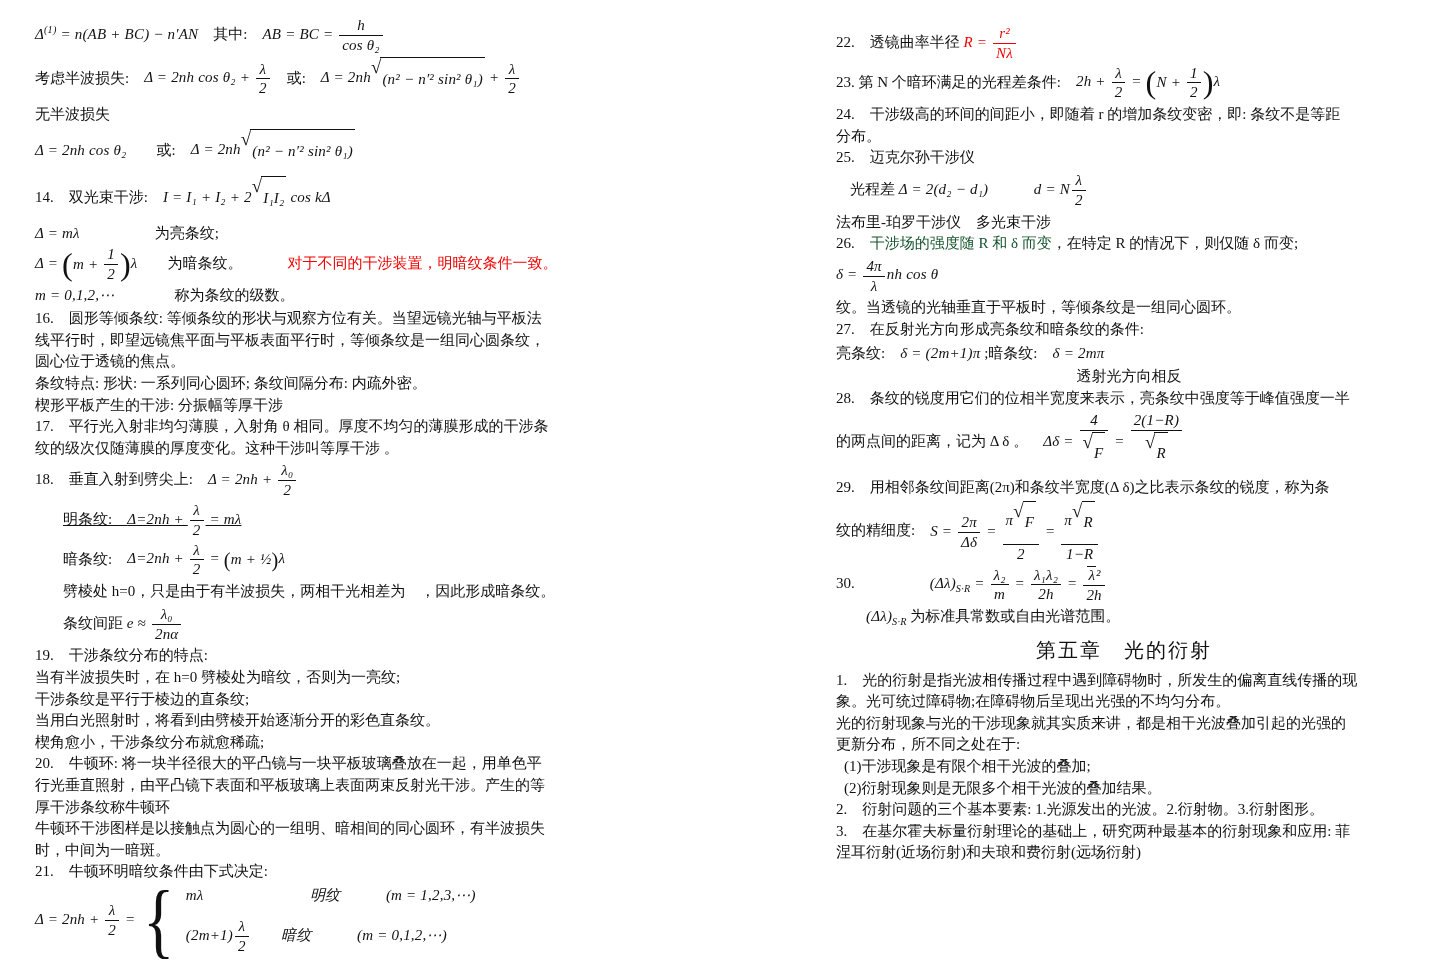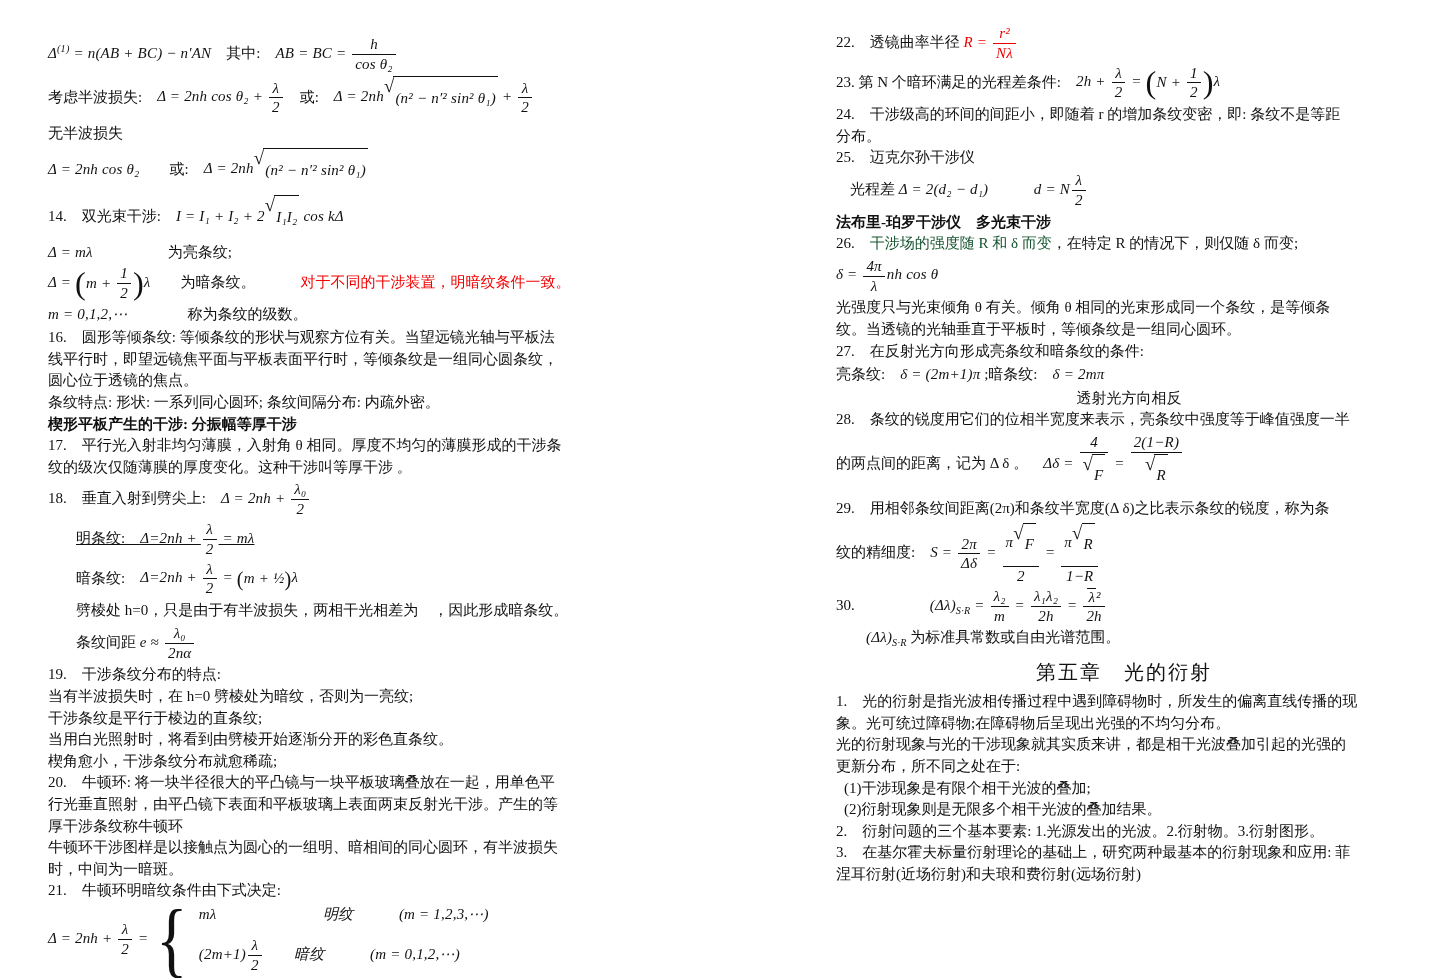--- a/index.html
+++ b/index.html
@@ -3,31 +3,31 @@
 <meta charset="utf-8">
 <style>
   html,body{margin:0;padding:0;background:#ffffff;}
   body{
     width:1441px;height:979px;overflow:hidden;
     font-family:"Liberation Serif","DejaVu Serif",serif;
     color:#111111;
   }
   .page{position:relative;width:1441px;height:979px;background:#ffffff;}
   .col{position:absolute;top:14px;}
-  #left-col{left:48px;width:692px;margin-top:19px;}
+  #left-col{left:35px;width:692px;}
   #right-col{left:836px;top:22px;width:576px;}
 
   .ln{font-size:15px;line-height:21.6px;}
   .ln.fm{margin:3px 0;line-height:1.3;}
   .ln.heading{font-size:20px;text-align:center;margin:14px 0 8px 0;letter-spacing:2px;}
   .seg{white-space:pre-wrap;}
   .seg.math{font-style:italic;font-family:"Liberation Serif","DejaVu Serif",serif;letter-spacing:0.2px;}
   .seg.c-red{color:#f20000;}
   .seg.c-blue{color:#14532d;}
-  .seg.bold{font-weight:bold;}
+  .seg.bold{font-weight:normal;}
 
   
   .m-f{display:inline-block;vertical-align:middle;text-align:center;margin:0 2px;line-height:1.12;}
   .m-f>.m-num{display:block;padding:0 3px 1px 3px;border-bottom:1px solid currentColor;}
   .m-f>.m-den{display:block;padding:1px 3px 0 3px;}
   .m-sqrt{display:inline-flex;align-items:flex-start;vertical-align:middle;white-space:nowrap;}
   .m-radsign{font-size:1.25em;line-height:1.05;margin-right:-1px;font-style:normal;}
   .m-radbody{border-top:1px solid currentColor;padding:12px 2px;}
   .m-p,.m-ps{display:inline-flex;align-items:center;vertical-align:middle;}
   .m-p>.m-paren{font-size:2.15em;font-weight:300;line-height:0.8;font-style:normal;}
@@ -90,21 +90,20 @@
   <div class="col" id="right-col">
       <div class="ln fm"><span class="seg">22.　透镜曲率半径 </span><span class="seg math c-red">R = <span class="m-f"><span class="m-num">r²</span><span class="m-den">Nλ</span></span></span></div>
       <div class="ln fm"><span class="seg">23. 第 N 个暗环满足的光程差条件:　</span><span class="seg math">2h + <span class="m-f"><span class="m-num">λ</span><span class="m-den">2</span></span> = <span class="m-p"><span class="m-paren">(</span>N + <span class="m-f"><span class="m-num">1</span><span class="m-den">2</span></span><span class="m-paren">)</span></span>λ</span></div>
       <div class="ln tx"><span class="seg">24.　干涉级高的环间的间距小，即随着 r 的增加条纹变密，即: 条纹不是等距</span></div>
       <div class="ln tx"><span class="seg">分布。</span></div>
       <div class="ln tx"><span class="seg">25.　迈克尔孙干涉仪</span></div>
       <div class="ln fm" style="padding-left: 14px;"><span class="seg">光程差 </span><span class="seg math">Δ = 2(d₂ − d₁)　　　d = N<span class="m-f"><span class="m-num">λ</span><span class="m-den">2</span></span></span></div>
       <div class="ln tx"><span class="seg bold">法布里-珀罗干涉仪　多光束干涉</span></div>
       <div class="ln tx"><span class="seg">26.　</span><span class="seg c-blue">干涉场的强度随 R 和 δ 而变</span><span class="seg">，在特定 R 的情况下，则仅随 δ 而变;</span></div>
       <div class="ln fm"><span class="seg math">δ = <span class="m-f"><span class="m-num">4π</span><span class="m-den">λ</span></span>nh cos θ</span></div>
-      <div class="ln tx"><span class="seg">光强度只与光束倾角 θ 有关。倾角 θ 相同的光束形成同一个条纹，是等倾条</span></div>
       <div class="ln tx"><span class="seg">纹。当透镜的光轴垂直于平板时，等倾条纹是一组同心圆环。</span></div>
       <div class="ln tx"><span class="seg">27.　在反射光方向形成亮条纹和暗条纹的条件:</span></div>
       <div class="ln fm"><span class="seg">亮条纹:　</span><span class="seg math">δ = (2m+1)π</span><span class="seg"> ;暗条纹:　</span><span class="seg math">δ = 2mπ</span></div>
       <div class="ln tx" style="padding-left: 10px; text-align: center;"><span class="seg">透射光方向相反</span></div>
       <div class="ln tx"><span class="seg">28.　条纹的锐度用它们的位相半宽度来表示，亮条纹中强度等于峰值强度一半</span></div>
       <div class="ln fm"><span class="seg">的两点间的距离，记为 Δ δ 。　</span><span class="seg math">Δδ = <span class="m-f"><span class="m-num">4</span><span class="m-den"><span class="m-sqrt">
                 <span class="m-radsign">√</span>
                 <span class="m-radbody">F</span>
               </span></span></span> = <span class="m-f"><span class="m-num">2(1−R)</span><span class="m-den"><span class="m-sqrt">
                 <span class="m-radsign">√</span>

